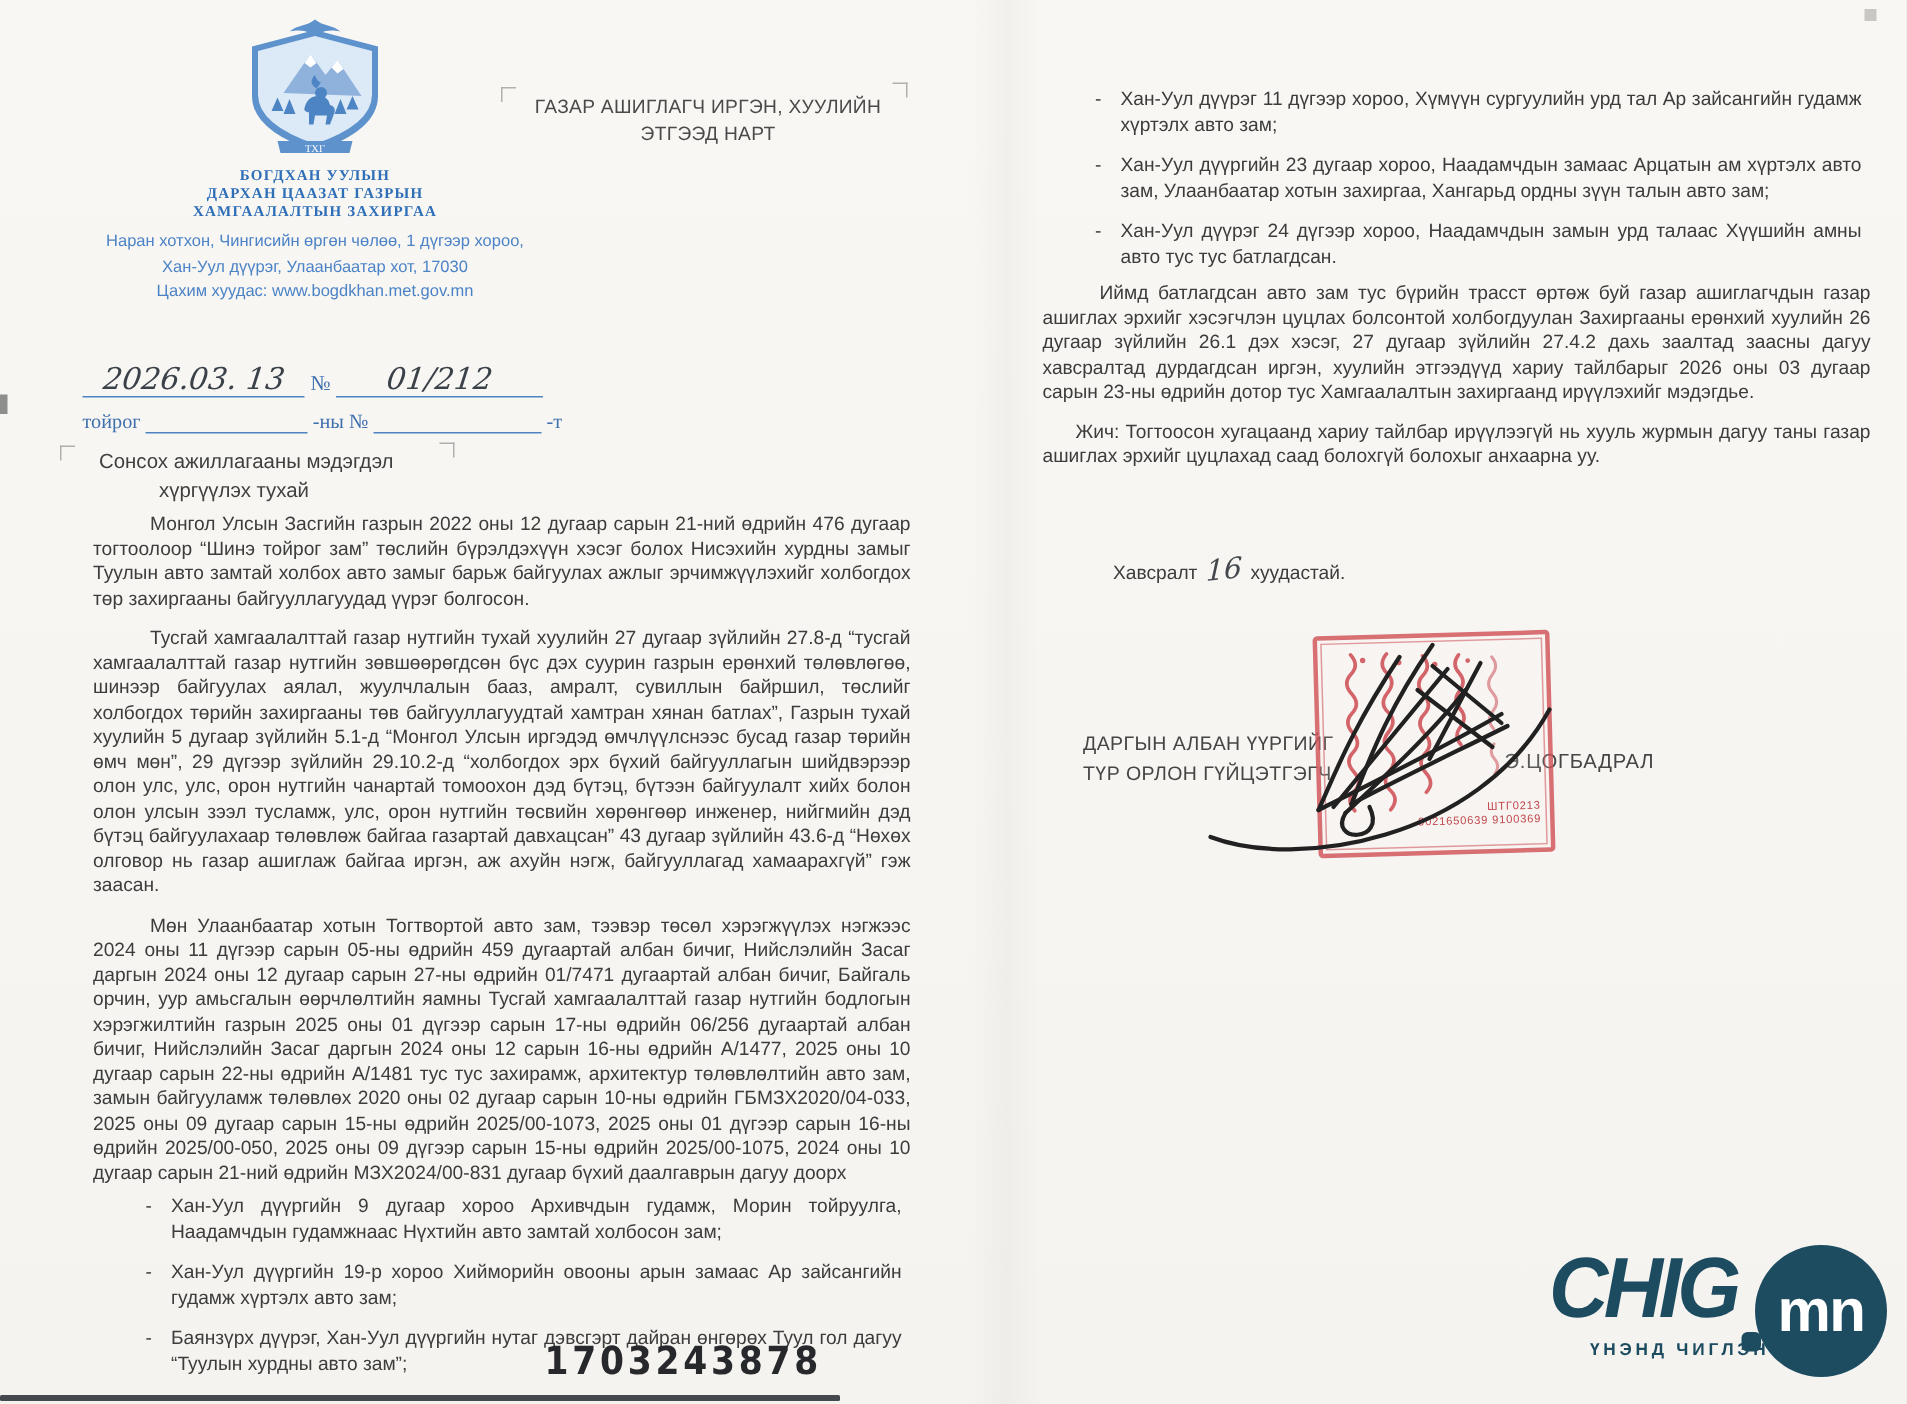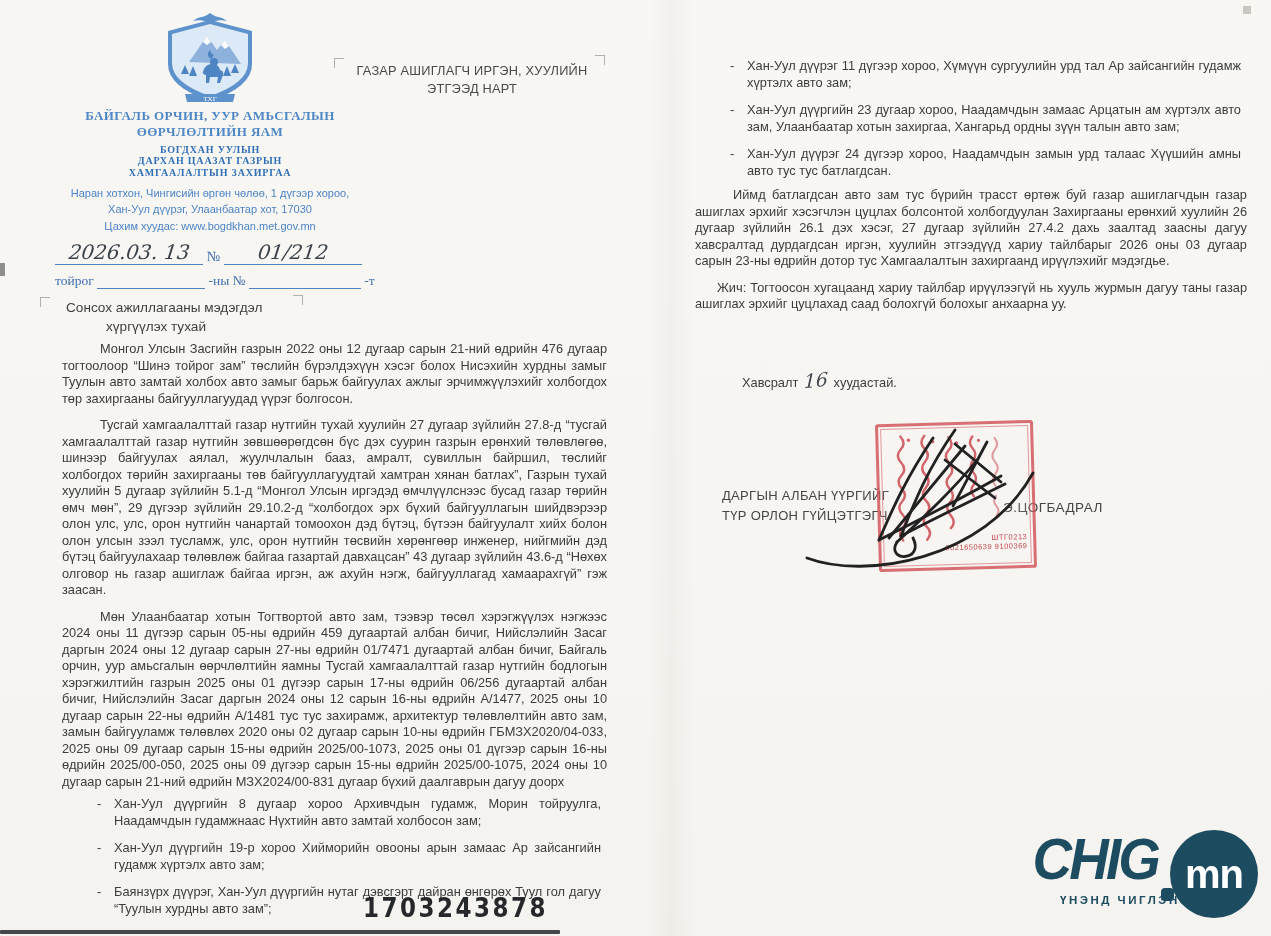--- a/index.html
+++ b/index.html
@@ -72,24 +72,20 @@
       <path d="M62 33 L66 28 L70 34 L66 37 Z" fill="#ffffff"></path>
       <g fill="#4d84c4">
         <path d="M22 62 l4 -9 l4 9 Z M30 64 l4 -10 l4 10 Z M64 64 l4 -10 l4 10 Z M72 61 l4 -9 l4 9 Z"></path>
         <path d="M44 60 q2 -8 9 -8 q7 0 8 6 q4 1 3 5 l-3 8 l-3 0 l1 -6 l-8 0 l-1 6 l-3 0 l0 -8 q-4 -1 -3 -3 Z"></path>
         <circle cx="55" cy="50" r="4"></circle>
         <path d="M52 47 q-6 -4 -1 -9 q1 4 4 5 Z"></path>
       </g>
       <path d="M26 82 L76 82 L74 90 L28 90 Z" fill="#5d92cc"></path>
       <text x="51" y="89" font-size="7" font-family="Liberation Serif, serif" fill="#ffffff" text-anchor="middle">ТХГ</text>
     </svg>
-    <div class="lh-ministry">
-      <div>БАЙГАЛЬ ОРЧИН, УУР АМЬСГАЛЫН</div>
-      <div>ӨӨРЧЛӨЛТИЙН ЯАМ</div>
-    </div>
     <div class="lh-org">
       <div>БОГДХАН УУЛЫН</div>
       <div>ДАРХАН ЦААЗАТ ГАЗРЫН</div>
       <div>ХАМГААЛАЛТЫН ЗАХИРГАА</div>
     </div>
     <div class="lh-addr">
       <div>Наран хотхон, Чингисийн өргөн чөлөө, 1 дүгээр хороо,</div>
       <div>Хан-Уул дүүрэг, Улаанбаатар хот, 17030</div>
       <div>Цахим хуудас: www.bogdkhan.met.gov.mn</div>
     </div>
@@ -121,21 +117,21 @@
   <div class="abs subject">
     <div>Сонсох ажиллагааны мэдэгдэл</div>
     <div class="l2">хүргүүлэх тухай</div>
   </div>
 
   <div class="abs body-col body-left">
     <p class="para">Монгол Улсын Засгийн газрын 2022 оны 12 дугаар сарын 21-ний өдрийн 476 дугаар тогтоолоор “Шинэ тойрог зам” төслийн бүрэлдэхүүн хэсэг болох Нисэхийн хурдны замыг Туулын авто замтай холбох авто замыг барьж байгуулах ажлыг эрчимжүүлэхийг холбогдох төр захиргааны байгууллагуудад үүрэг болгосон.</p>
     <p class="para">Тусгай хамгаалалттай газар нутгийн тухай хуулийн 27 дугаар зүйлийн 27.8-д “тусгай хамгаалалттай газар нутгийн зөвшөөрөгдсөн бүс дэх суурин газрын ерөнхий төлөвлөгөө, шинээр байгуулах аялал, жуулчлалын бааз, амралт, сувиллын байршил, төслийг холбогдох төрийн захиргааны төв байгууллагуудтай хамтран хянан батлах”, Газрын тухай хуулийн 5 дугаар зүйлийн 5.1-д “Монгол Улсын иргэдэд өмчлүүлснээс бусад газар төрийн өмч мөн”, 29 дүгээр зүйлийн 29.10.2-д “холбогдох эрх бүхий байгууллагын шийдвэрээр олон улс, улс, орон нутгийн чанартай томоохон дэд бүтэц, бүтээн байгуулалт хийх болон олон улсын зээл тусламж, улс, орон нутгийн төсвийн хөрөнгөөр инженер, нийгмийн дэд бүтэц байгуулахаар төлөвлөж байгаа газартай давхацсан” 43 дугаар зүйлийн 43.6-д “Нөхөх олговор нь газар ашиглаж байгаа иргэн, аж ахуйн нэгж, байгууллагад хамаарахгүй” гэж заасан.</p>
     <p class="para" style="margin-bottom:6px;">Мөн Улаанбаатар хотын Тогтвортой авто зам, тээвэр төсөл хэрэгжүүлэх нэгжээс 2024 оны 11 дүгээр сарын 05-ны өдрийн 459 дугаартай албан бичиг, Нийслэлийн Засаг даргын 2024 оны 12 дугаар сарын 27-ны өдрийн 01/7471 дугаартай албан бичиг, Байгаль орчин, уур амьсгалын өөрчлөлтийн яамны Тусгай хамгаалалттай газар нутгийн бодлогын хэрэгжилтийн газрын 2025 оны 01 дүгээр сарын 17-ны өдрийн 06/256 дугаартай албан бичиг, Нийслэлийн Засаг даргын 2024 оны 12 сарын 16-ны өдрийн А/1477, 2025 оны 10 дугаар сарын 22-ны өдрийн А/1481 тус тус захирамж, архитектур төлөвлөлтийн авто зам, замын байгууламж төлөвлөх 2020 оны 02 дугаар сарын 10-ны өдрийн ГБМЗХ2020/04-033, 2025 оны 09 дугаар сарын 15-ны өдрийн 2025/00-1073, 2025 оны 01 дүгээр сарын 16-ны өдрийн 2025/00-050, 2025 оны 09 дүгээр сарын 15-ны өдрийн 2025/00-1075, 2024 оны 10 дугаар сарын 21-ний өдрийн МЗХ2024/00-831 дугаар бүхий даалгаврын дагуу доорх</p>
     <ul class="blist">
-      <li>Хан-Уул дүүргийн 8 дугаар хороо Архивчдын гудамж, Морин тойруулга, Наадамчдын гудамжнаас Нүхтийн авто замтай холбосон зам;</li>
+      <li>Хан-Уул дүүргийн 9 дугаар хороо Архивчдын гудамж, Морин тойруулга, Наадамчдын гудамжнаас Нүхтийн авто замтай холбосон зам;</li>
       <li>Хан-Уул дүүргийн 19-р хороо Хийморийн овооны арын замаас Ар зайсангийн гудамж хүртэлх авто зам;</li>
       <li>Баянзүрх дүүрэг, Хан-Уул дүүргийн нутаг дэвсгэрт дайран өнгөрөх Туул гол дагуу “Туулын хурдны авто зам”;</li>
     </ul>
   </div>
 
   <div class="abs barcode">1703243878</div>
   <div class="abs bottom-line"></div>
   <div class="abs edge-tick"></div>
   <div class="abs corner-artifact"></div>
 

